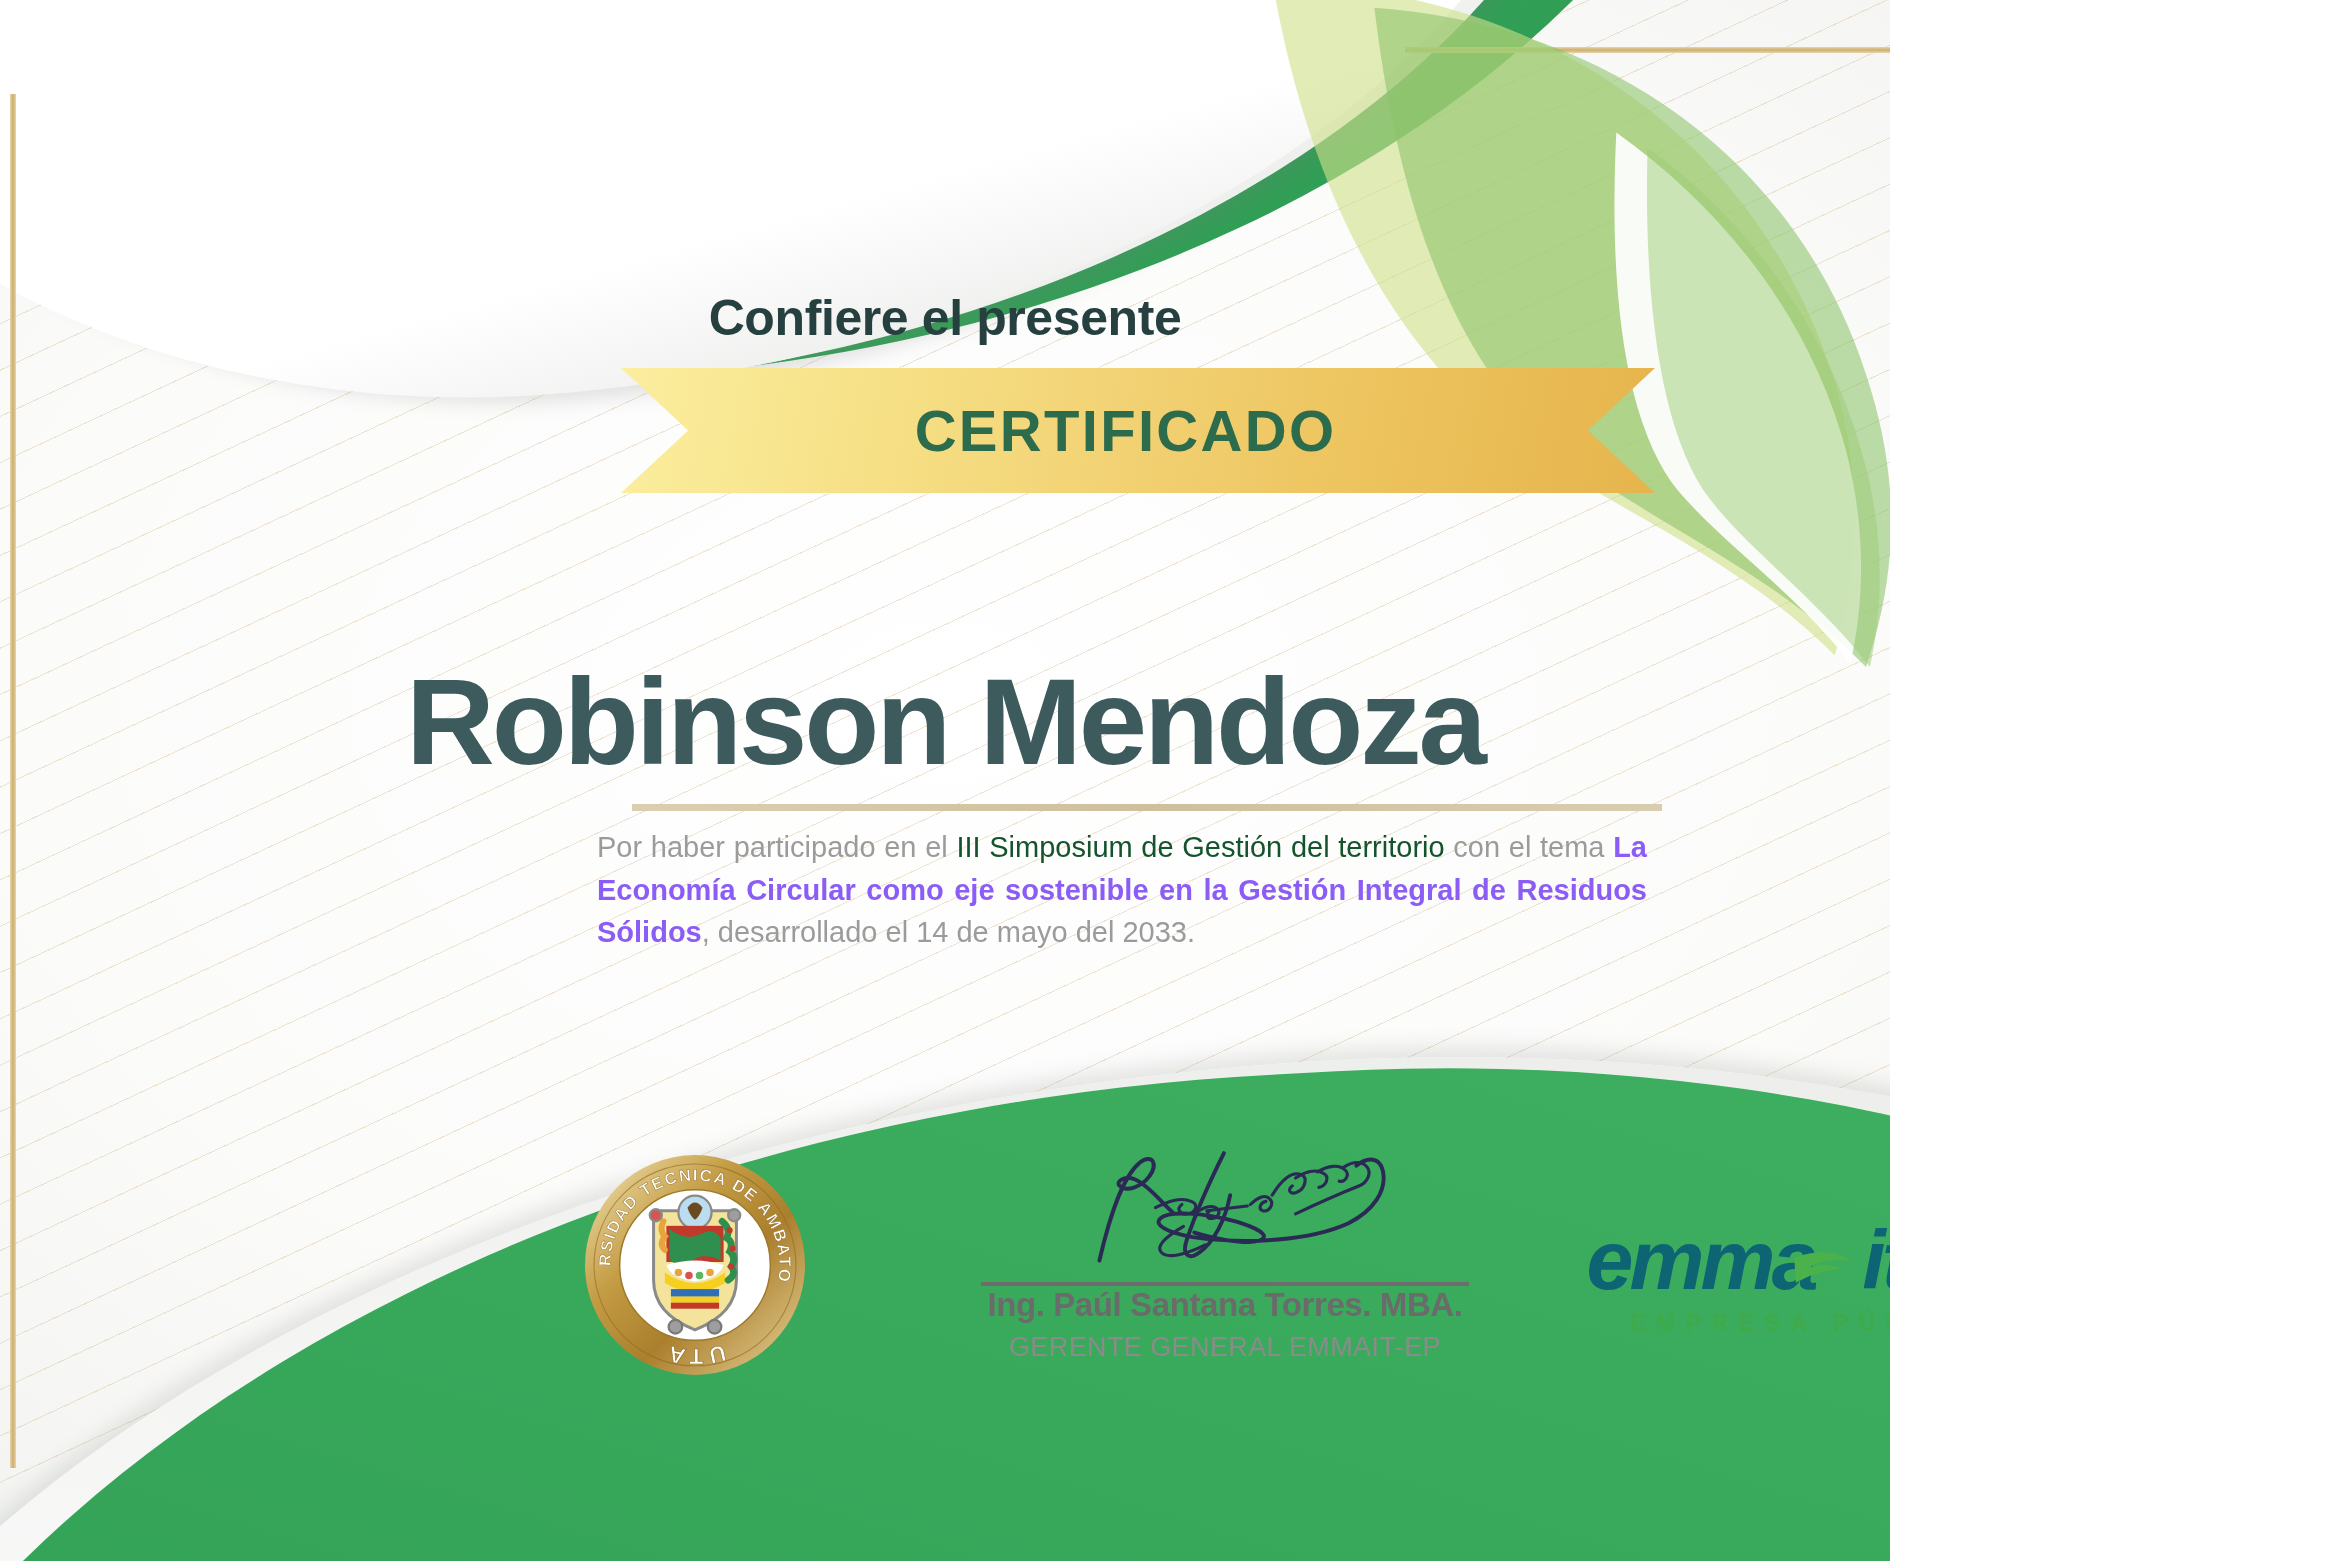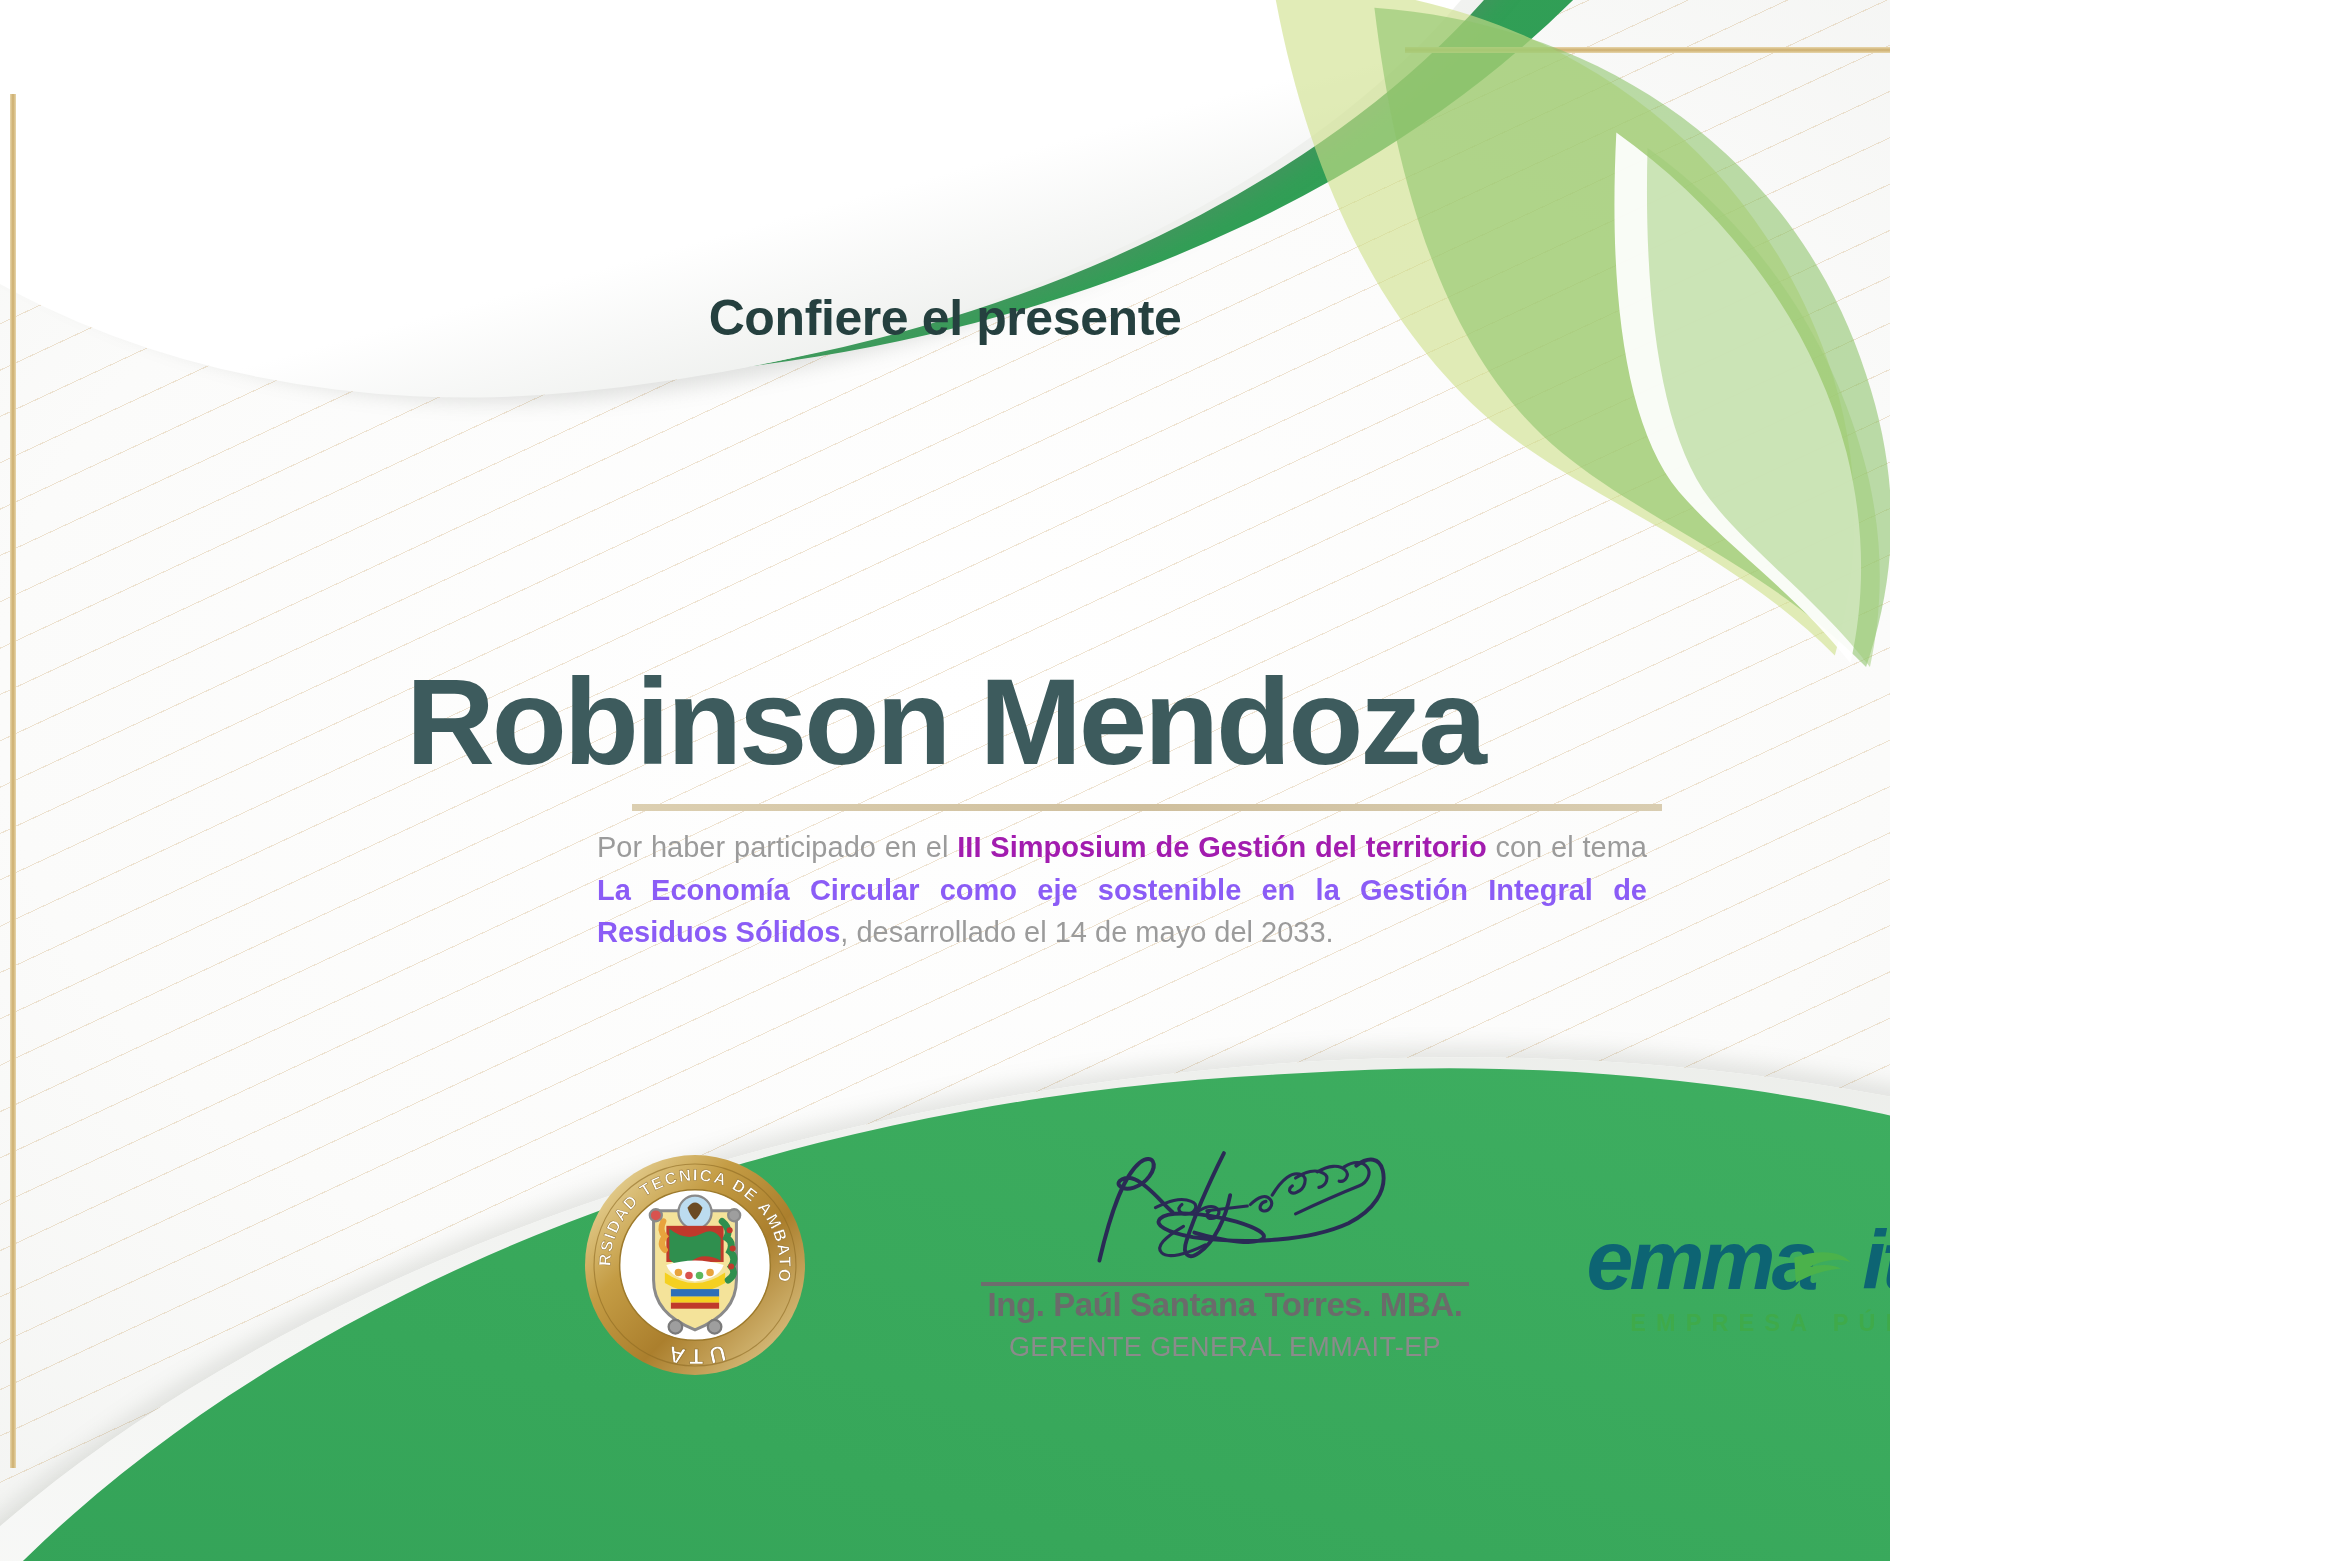--- a/index.html
+++ b/index.html
@@ -124,21 +124,21 @@
     width:1030px; height:7px;
     background:linear-gradient(90deg,#dccfb1,#cfbf9d,#d9cdb1);
   }
 
   .body-block {
     position:absolute; left:597px; top:826px; width:1050px;
     text-align:justify; text-justify:inter-word;
     font-size:29px; line-height:1.47;
     color:#9b9b9b;
   }
-  .b-dark { color:#a21caf; font-weight:bold; }
+  .b-dark { color:#14532d; font-weight:normal; }
   .b-green { color:#8b5cf6; font-weight:bold; }
 
   
   .footer { position:absolute; left:0; right:0; top:1136px; height:359px; }
 
   
   .seal { position:absolute; left:582px; top:15.6px; width:226px; height:226px; }
   .seal svg { width:100%; height:100%; display:block; }
 
   
@@ -176,20 +176,23 @@
     <svg viewBox="0 0 1000 920" xmlns="http://www.w3.org/2000/svg">
       <path d="M120 40 C 430 40 720 210 830 520 C 880 660 870 790 840 900 C 700 760 520 700 400 600 C 250 470 160 270 120 40 Z" fill="#cfe08a" opacity="0.62"></path>
       <path d="M250 70 C 540 90 790 260 880 540 C 930 690 915 810 880 915 C 760 790 600 730 490 640 C 350 525 280 320 250 70 Z" fill="#8cc269" opacity="0.58"></path>
       <path d="M560 230 C 700 330 810 470 855 640 C 880 740 878 830 860 910 C 790 820 700 760 640 690 C 570 605 550 430 560 230 Z" fill="#ffffff" opacity="0.92"></path>
       <path d="M600 250 C 740 350 840 500 880 660 C 905 760 900 845 885 915 C 820 830 735 770 680 700 C 615 615 595 440 600 250 Z" fill="#9ecb75" opacity="0.50"></path>
     </svg>
   </div>
 
   <div class="confiere">Confiere el presente</div>
 
+  <div class="ribbon">
+    <span class="ribbon-text">CERTIFICADO</span>
+  </div>
 
   <div class="recipient">Robinson Mendoza</div>
   <div class="recipient-rule"></div>
 
   <div class="body-block">
     <span>Por haber participado en el </span><span class="b-dark">III Simposium de Gestión del territorio</span><span> con el tema </span><span class="b-green">La Economía Circular como eje sostenible en la Gestión Integral de Residuos Sólidos</span><span>, desarrollado el 14 de mayo del 2033.</span>
   </div>
 
   <div class="footer">
 

